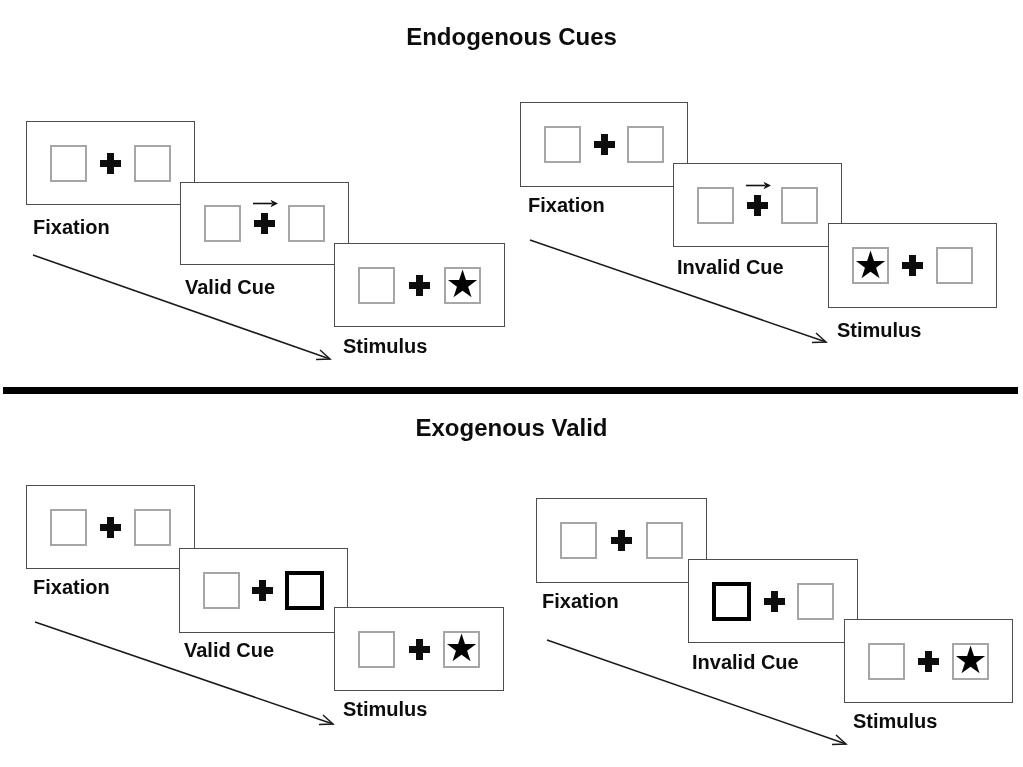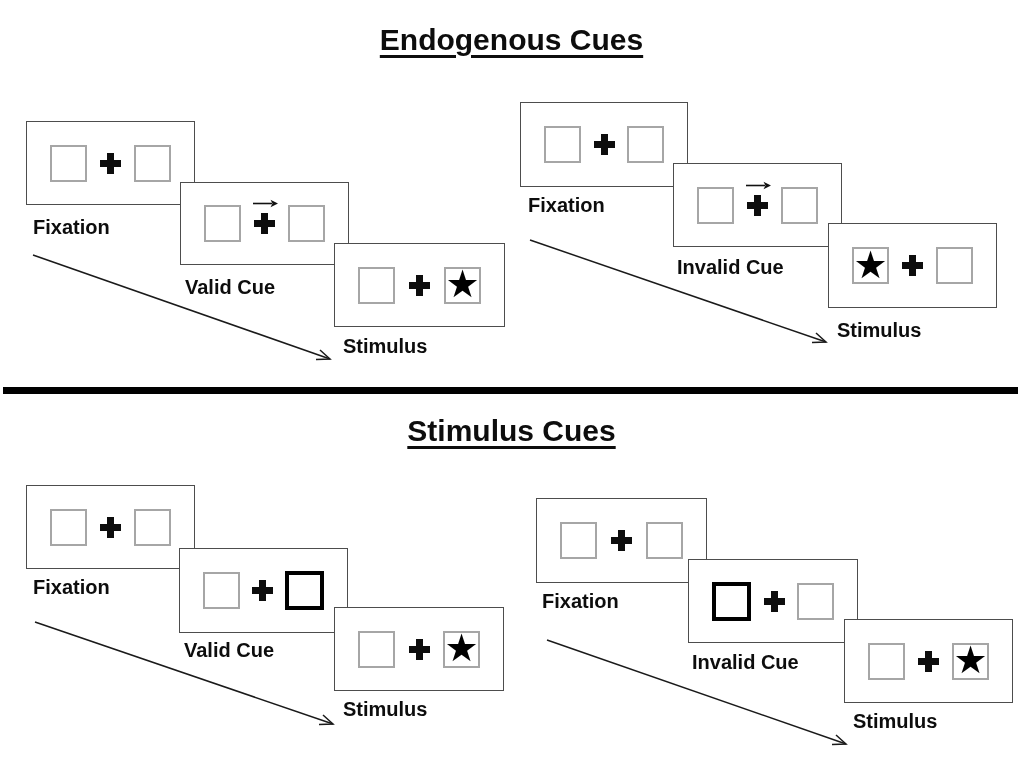--- a/index.html
+++ b/index.html
@@ -8,22 +8,21 @@
     position:relative;
     width:1023px;height:767px;
     background:#ffffff;
     overflow:hidden;
     font-family:"Liberation Sans",sans-serif;
     color:#000;
   }
   .section-title{
     position:absolute;left:0;width:100%;margin:0;
     text-align:center;
-    font-size:30px;font-weight:bold;color:#0d0d0d;
-    text-decoration:underline;
+    font-size:24px;font-weight:bold;color:#0d0d0d;
     text-decoration-thickness:3px;
     text-underline-offset:5px;
     letter-spacing:0px;
   }
   .divider{
     position:absolute;left:3px;top:387px;width:1015px;height:7px;
     background:#000;
   }
   .panel{
     position:absolute;
@@ -141,21 +140,21 @@
         </div>
       <div class="sq"></div>
     </div>
     <div class="step-label" style="left:528px;top:194px">Fixation</div>
     <div class="step-label" style="left:677px;top:256px">Invalid Cue</div>
     <div class="step-label" style="left:837px;top:319px">Stimulus</div>
   </div>
 
   <div class="divider"></div>
 
-  <h1 class="section-title" style="top:414px">Stimulus Cues</h1>
+  <h1 class="section-title" style="top:414px">Exogenous Valid</h1>
 
   <div>
     <div class="panel" style="left:26px;top:485px;width:169px;height:84px">
       <div class="sq"></div>
       <div class="plus-wrap">
           <div class="plus"></div>
         </div>
       <div class="sq"></div>
     </div>
     <div class="panel" style="left:179px;top:548px;width:169px;height:85px">

